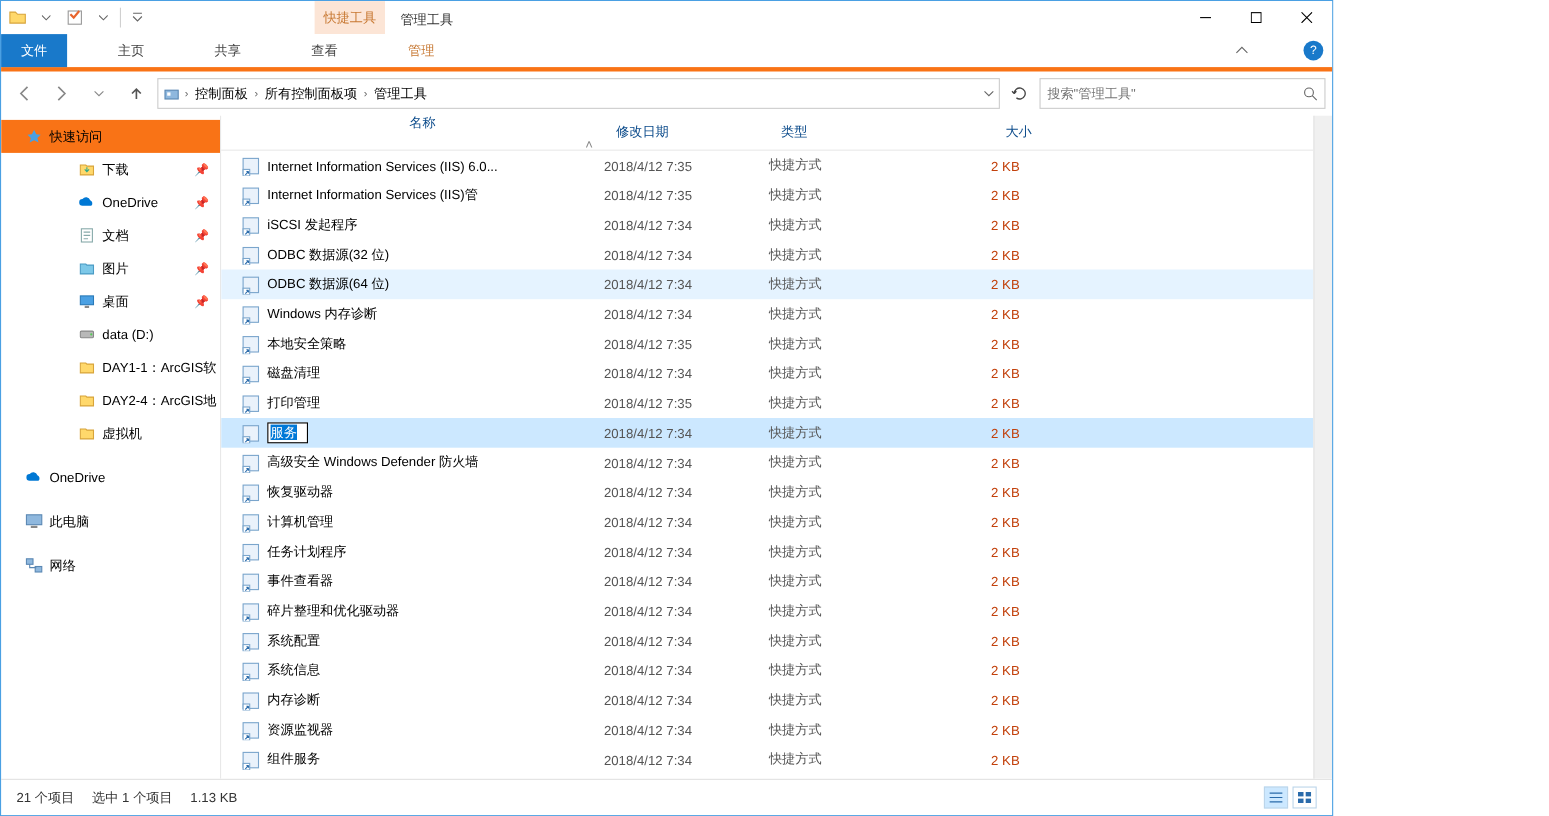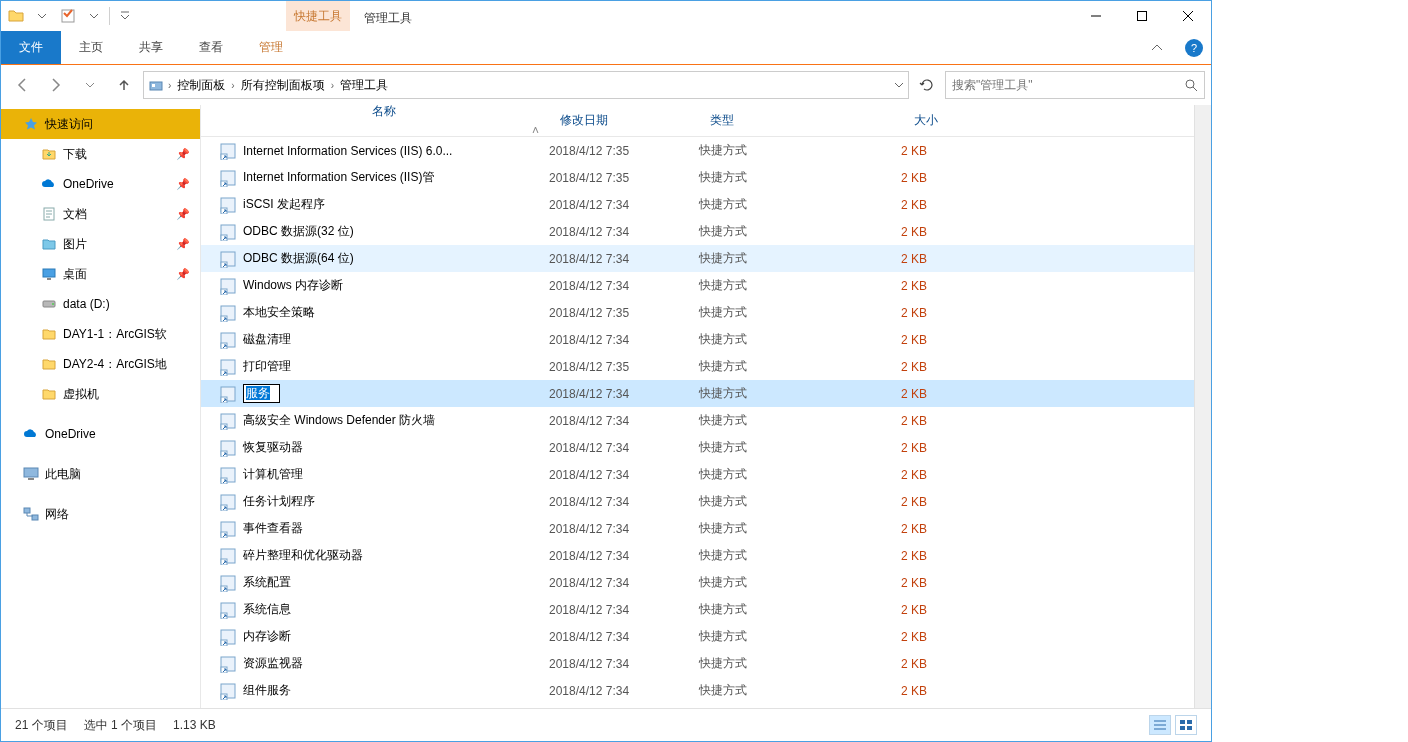--- a/index.html
+++ b/index.html
@@ -9,44 +9,44 @@
 .titlebar { height:30px; background:#fff; display:flex; align-items:center;}
 .titlebar .qat { display:flex; align-items:center; gap:4px; padding-left:4px;}
 .qat-icon { width:22px; height:22px; display:flex; align-items:center; justify-content:center;}
 .qat-sep { width:1px; height:18px; background:#d0d0d0;}
 .title-context { margin-left:150px; display:flex; gap:6px; align-items:flex-end;}
 .context-tab { background:#fce5d6; color:#c77832; padding:4px 8px; height:30px; display:flex; align-items:center;}
 .context-title { color:#333; padding:4px 8px;}
 .titlebar-buttons { margin-left:auto; display:flex;}
 .titlebar-buttons .tbtn { width:46px; height:30px; display:flex; align-items:center; justify-content:center; font-size:14px; color:#000;}
 
-.ribbon { height:34px; background:#fff; display:flex; align-items:stretch; border-bottom:1px solid #f97316;}
+.ribbon { height:34px; background:#fff; display:flex; align-items:stretch; border-bottom:4px solid #f97316;gap:28px;}
 .ribbon .tab { padding:0 18px; display:flex; align-items:center; color:#444;}
 .ribbon .tab.file { background:#1979ca; color:#fff;}
 .ribbon .tab.context { color:#c77832;}
 .ribbon .spacer { flex:1;}
 .ribbon .collapse { padding:0 8px; display:flex; align-items:center;}
 .help-icon { width:18px; height:18px; border-radius:50%; background:#1979ca; color:#fff; display:flex; align-items:center; justify-content:center; font-size:11px; margin-left:6px;}
 
 .navbar { height:40px; display:flex; align-items:center; padding:4px 6px; gap:4px;}
 .nav-arrow { width:30px; height:28px; display:flex; align-items:center; justify-content:center; color:#666;}
 .addr { flex:1; height:28px; border:1px solid #ccc; display:flex; align-items:center; padding:0 4px; gap:4px;}
 .addr .sep { color:#666; font-size:10px;}
 .addr .crumb { color:#000; padding:0 2px;}
 .addr .end { margin-left:auto; display:flex; gap:4px; align-items:center;}
 .refresh { width:28px; height:28px; display:flex; align-items:center; justify-content:center; color:#444;}
 .search { width:260px; height:28px; border:1px solid #ccc; display:flex; align-items:center; padding:0 6px; color:#666;}
 .search input { border:none; outline:none; flex:1; font-size:12px; color:#666;}
 
 .main { flex:1; display:flex; overflow:hidden; position:relative;}
 .sidebar { width:200px; border-right:1px solid #e8e8e8; overflow:hidden; padding-top:4px;}
 .side-item { height:30px; display:flex; align-items:center; padding-left:22px; gap:6px; color:#000; position:relative;}
-.side-item.active { background:#eab308;}
+.side-item.active { background:#f97316;}
 .side-item .pin { position:absolute; right:10px; color:#7a7a7a; font-size:11px;}
-.side-indent { padding-left:40px;}
+.side-indent { padding-left:70px;}
 .side-group { margin-bottom:10px;}
 .side-icon { width:16px; height:16px; display:inline-flex; align-items:center; justify-content:center; font-size:13px;}
 
 .content { flex:1; display:flex; flex-direction:column; overflow:hidden; position:relative;}
 .cols { height:32px; display:flex; align-items:center; border-bottom:1px solid #e8e8e8; color:#0a4a8a; padding-left:18px;}
 .col { display:flex; align-items:center; gap:4px;}
 .col-name{width:330px;flex-direction:column;} .col-date{width:150px;margin-left:11px;} .col-type{width:150px;} .col-size{width:82px; justify-content:flex-end; padding-right:4px;}
 .rows { flex:1; overflow-y:auto;}
 .row { height:27px; display:flex; align-items:center; padding-left:18px;}
 .row.hover{background:#e5f3ff;}

